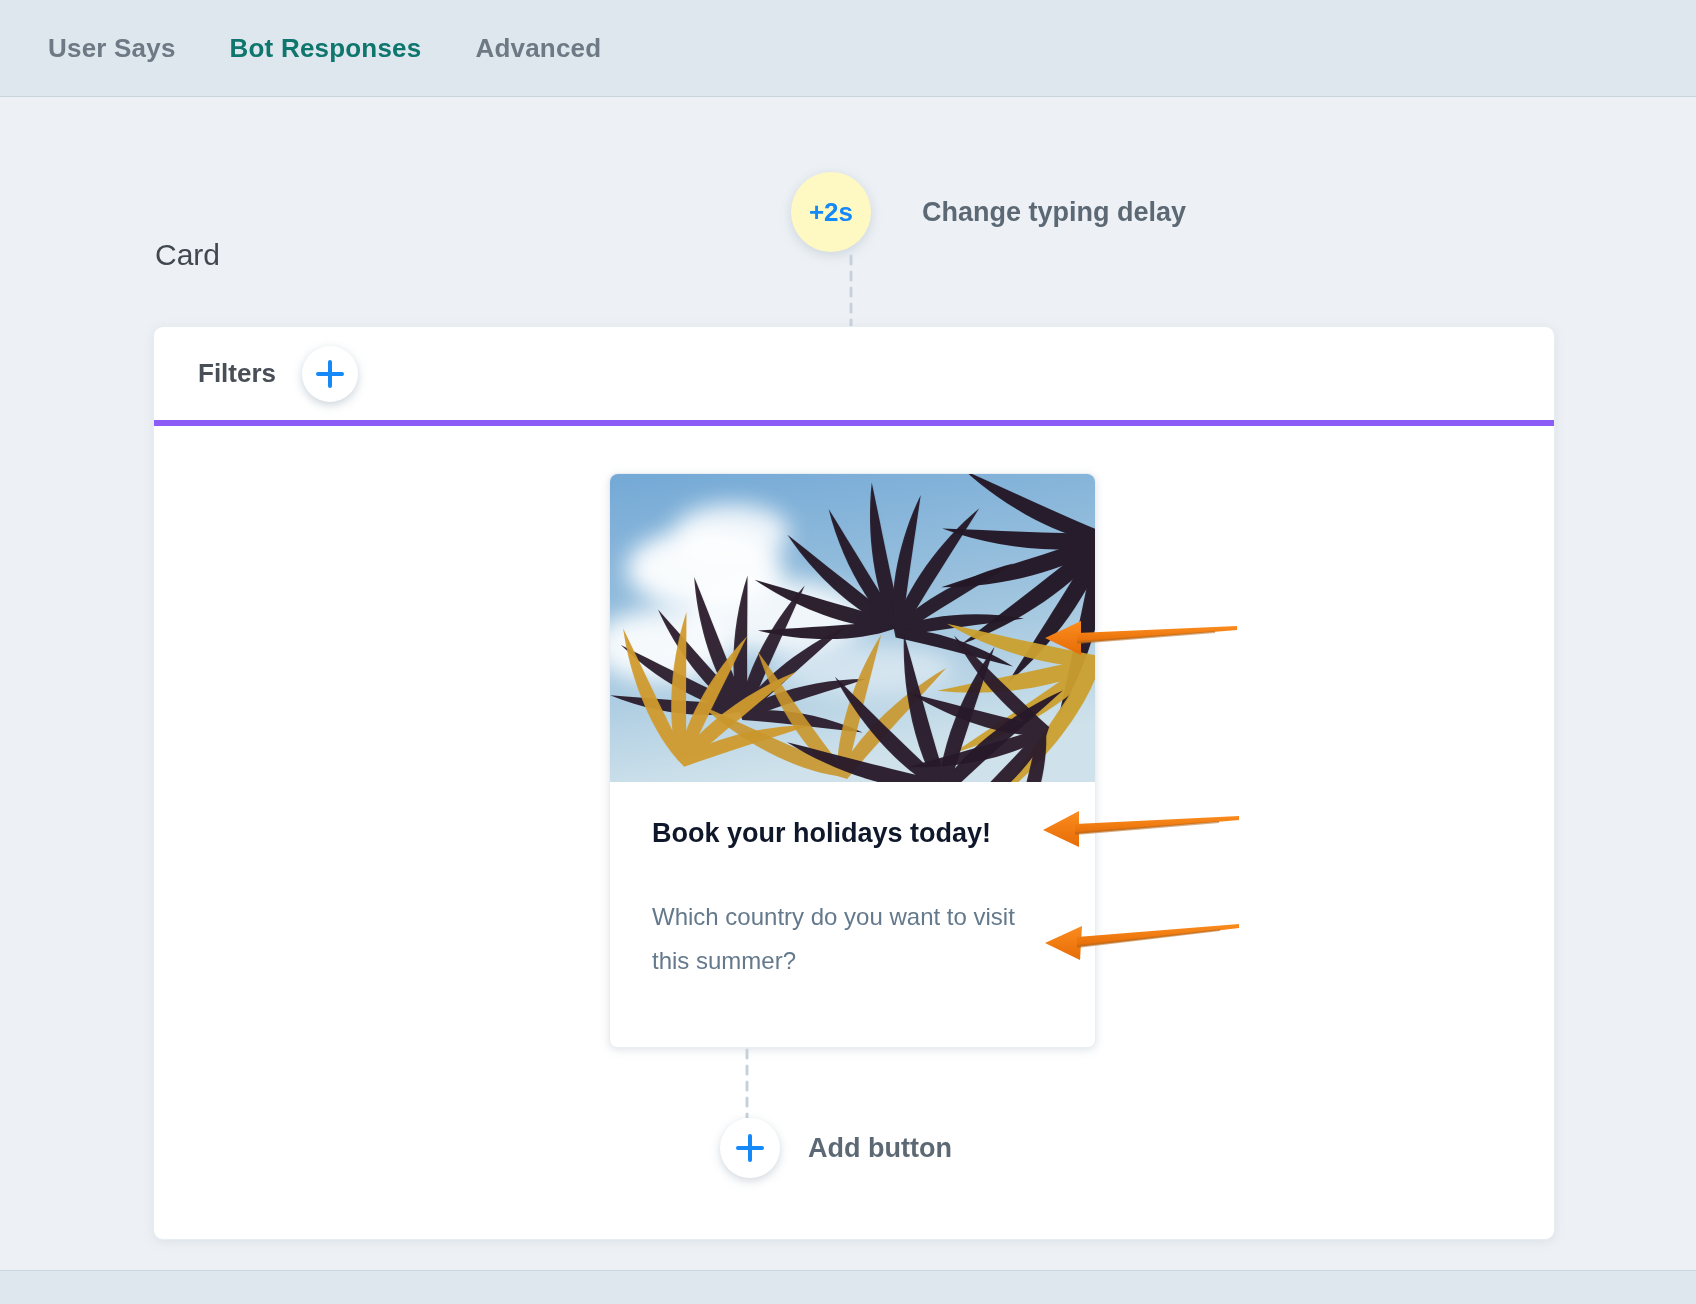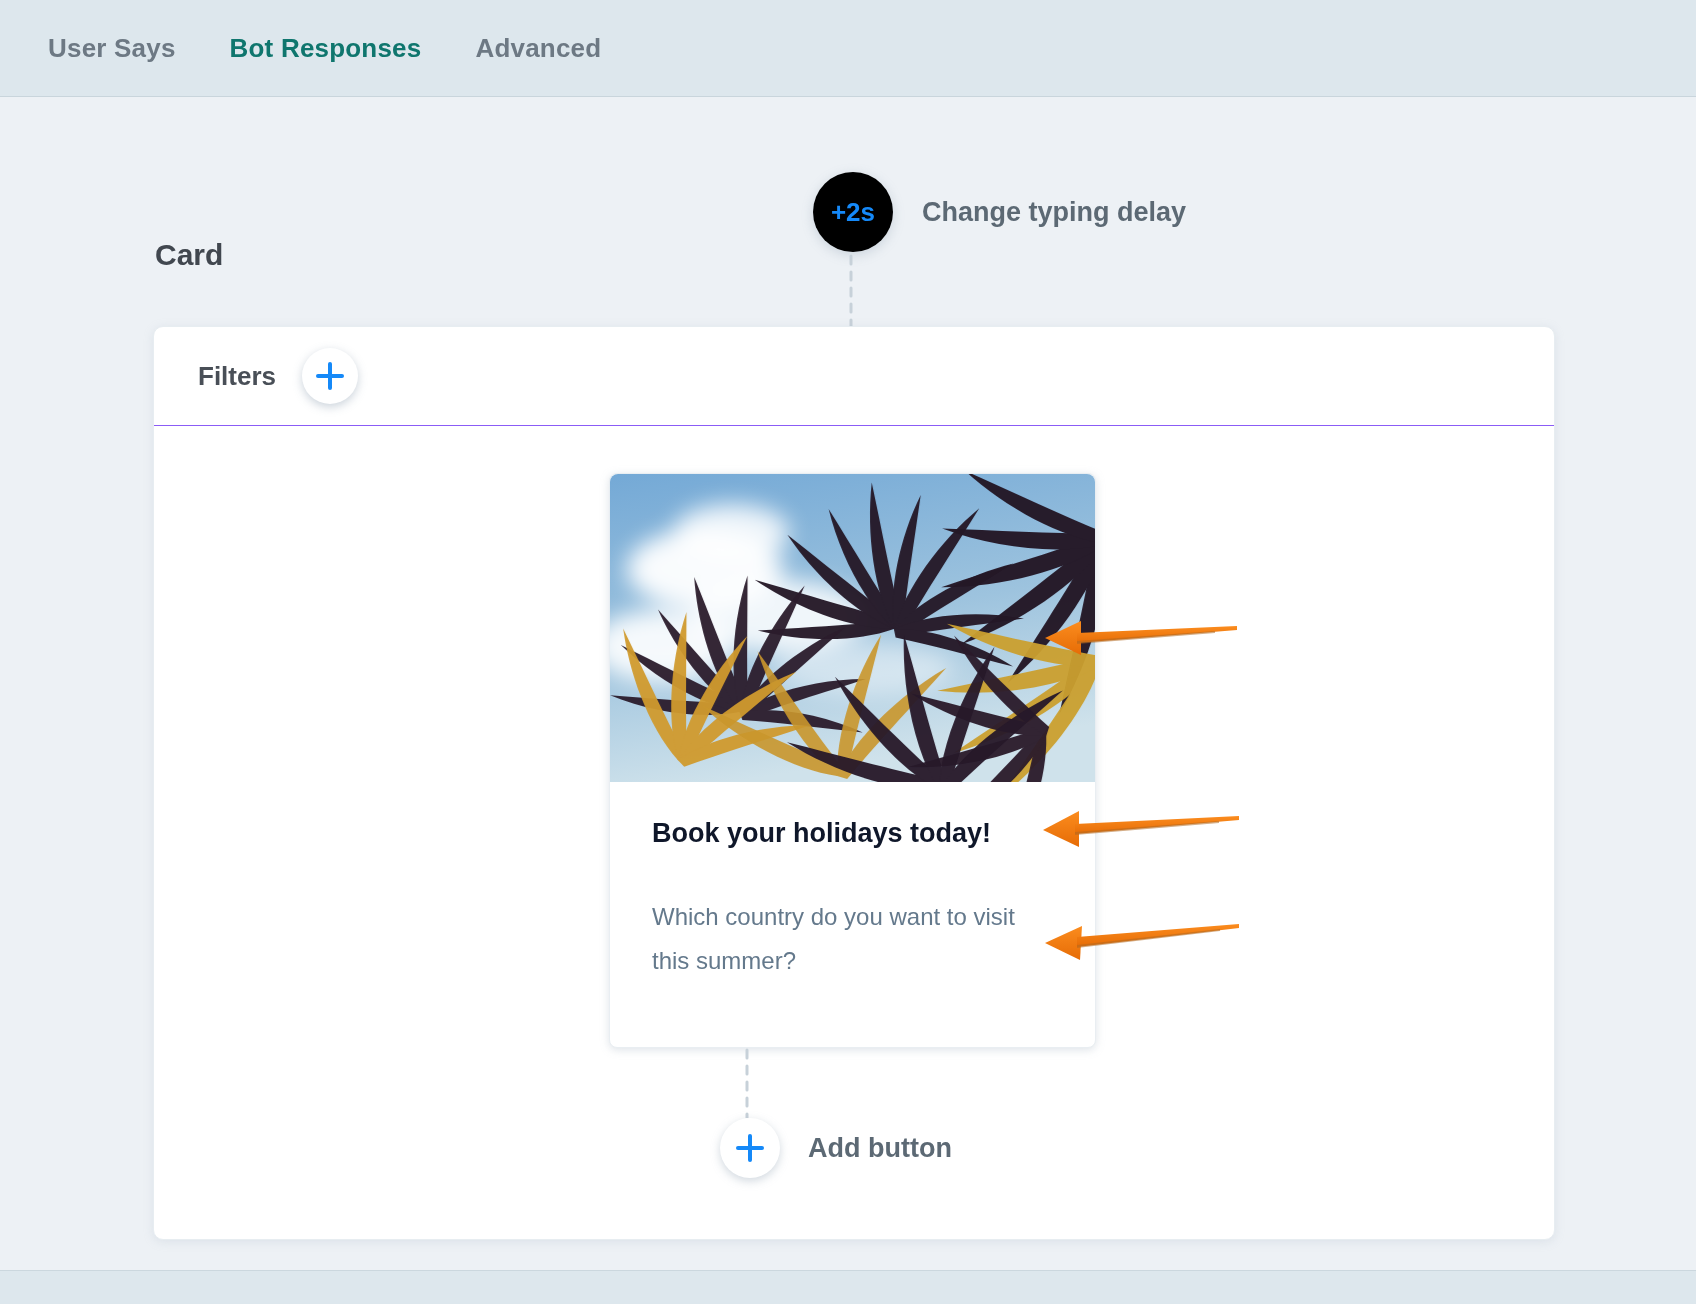--- a/index.html
+++ b/index.html
@@ -19,49 +19,49 @@
     display:flex; align-items:center; padding-left:48px; gap:54px;
   }
   .tab {
     font-size:26px; font-weight:700; color:#6d7984; cursor:pointer;
     letter-spacing:.2px;
   }
   .tab.active { color:#0f766e; }
 
   
   .delay-circle {
-    position:absolute; left:813px; top:172px; width:80px; height:80px;
-    background:#000000; border-radius:50%;
+    position:absolute; left:791px; top:172px; width:80px; height:80px;
+    background:#fef9c3; border-radius:50%;
     box-shadow:0 3px 12px rgba(120,140,160,.28);
     display:flex; align-items:center; justify-content:center;
   }
   .delay-badge-text { color:#1589f8; font-size:26px; font-weight:700; }
   .delay-label {
     position:absolute; left:922px; top:196px; height:32px; line-height:32px;
     font-size:27px; font-weight:700; color:#5c6974;text-align:center;
   }
 
   
   .section-title {
     position:absolute; left:155px; top:238px;
-    font-size:30px; font-weight:700; color:#41474f;
+    font-size:30px; font-weight:400; color:#41474f;
   }
 
   
   .connector { position:absolute; pointer-events:none; }
 
   
   .panel {
     position:absolute; left:153px; top:326px; width:1402px; height:914px;
     background:#ffffff; border:1px solid #e7edf1; border-radius:10px;
     box-shadow:0 2px 10px rgba(170,185,200,.25);
   }
   .filters-row {
     position:absolute; left:0; top:0; width:100%; height:99px;
-    border-bottom:1px solid #8b5cf6;
+    border-bottom:6px solid #8b5cf6;
     display:flex; align-items:center; padding-left:44px;
   }
   .filters-label { font-size:26px; font-weight:700; color:#494f57; }
   .round-btn {
     width:56px; height:56px; border-radius:50%; background:#ffffff;
     box-shadow:0 3px 10px rgba(140,158,175,.45);
     display:flex; align-items:center; justify-content:center;
     cursor:pointer; border:none;
   }
   .filters-row .round-btn { margin-left:26px; }

